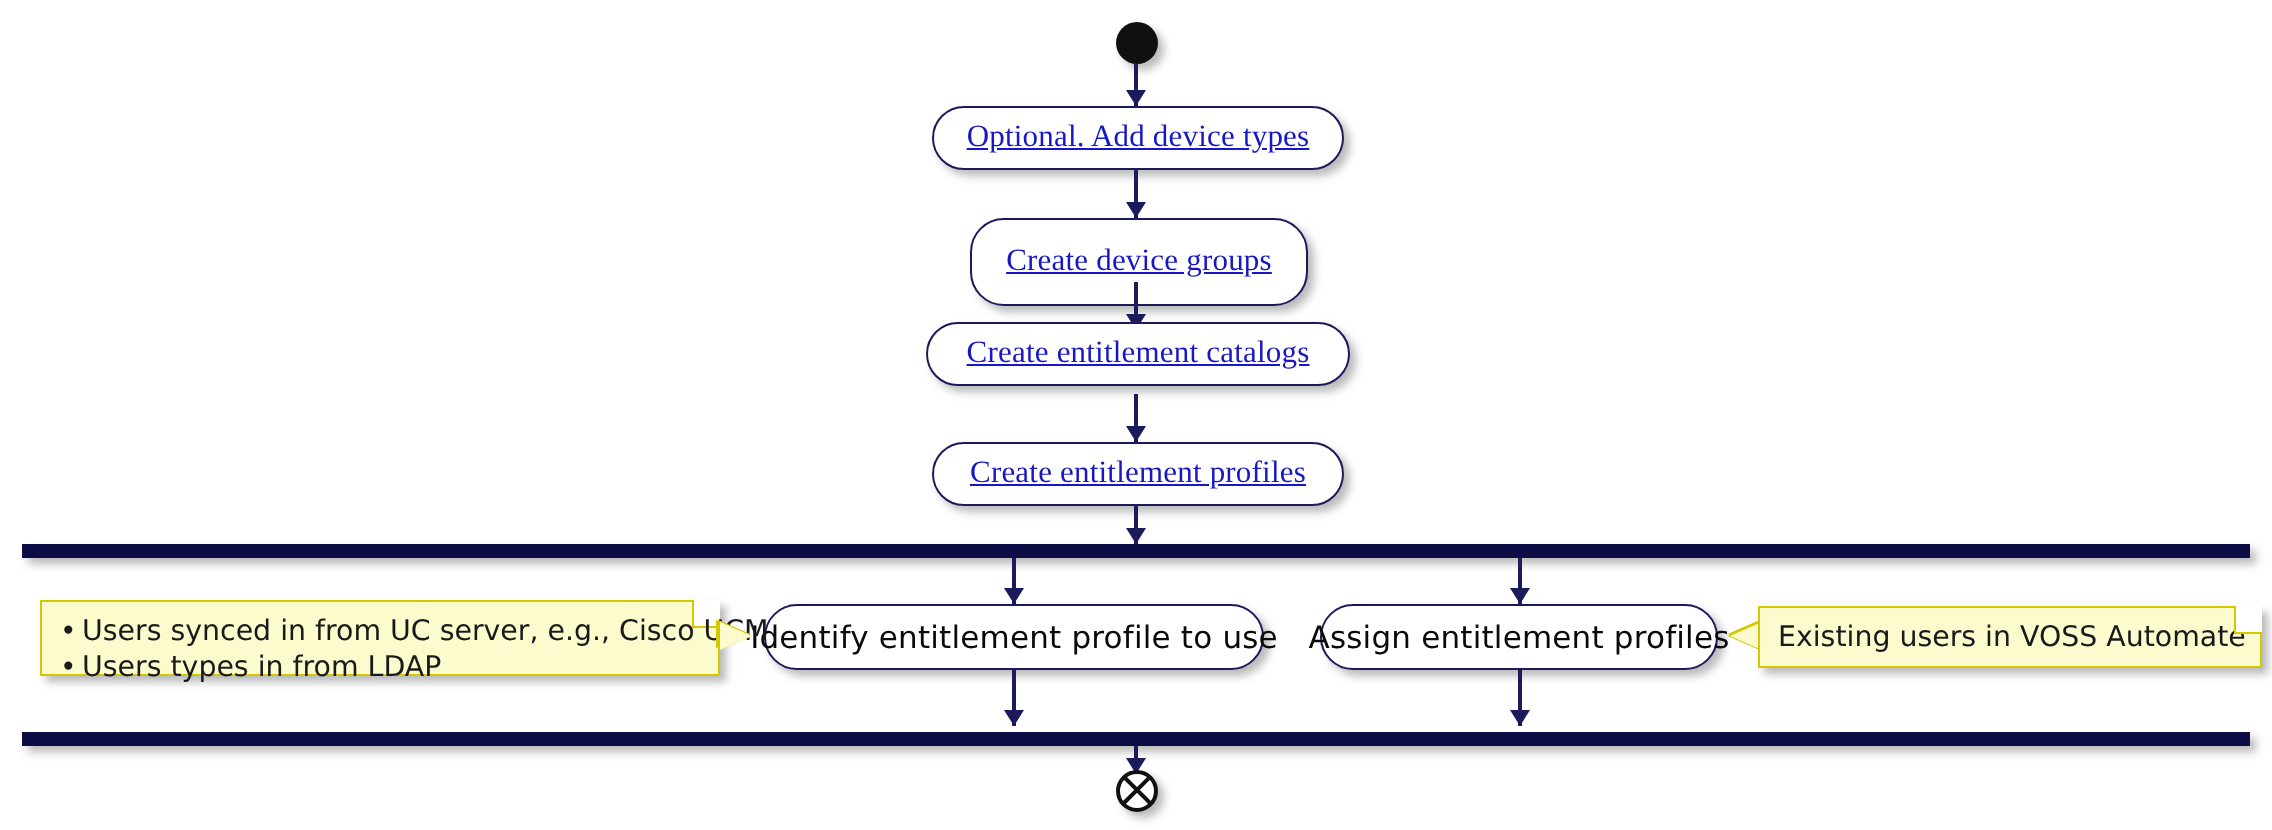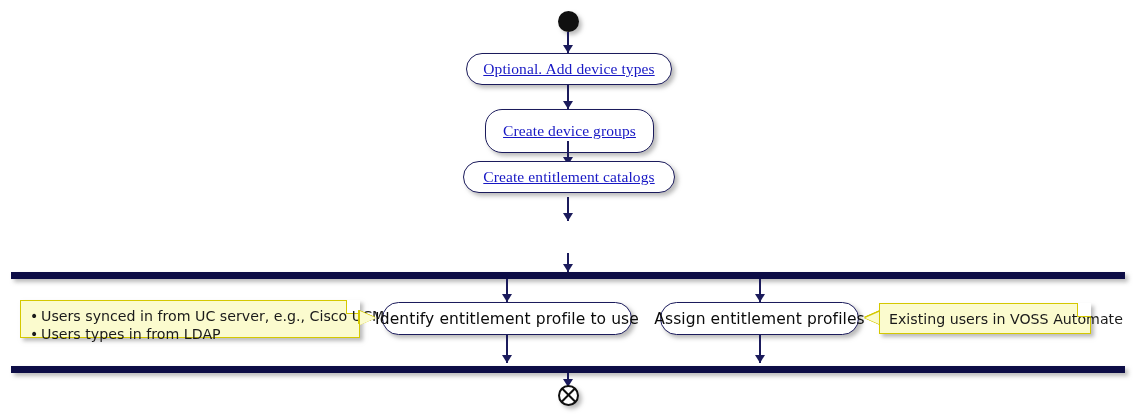--- a/index.html
+++ b/index.html
@@ -177,20 +177,23 @@
   <div class="vline" style="left:567.2px; top:141px; height:24px;"></div>
   <div class="arrowhead" style="left:563px; top:157px;"></div>
 
   <div class="node link" style="left:463px; top:161px; width:212px; height:32px;">
     <span class="label">Create entitlement catalogs</span>
   </div>
 
   <div class="vline" style="left:567.2px; top:197px; height:24px;"></div>
   <div class="arrowhead" style="left:563px; top:213px;"></div>
 
+  <div class="node link" style="left:466px; top:221px; width:206px; height:32px;">
+    <span class="label">Create entitlement profiles</span>
+  </div>
 
   <div class="vline" style="left:567.2px; top:253px; height:20px;"></div>
   <div class="arrowhead" style="left:563px; top:264px;"></div>
 
   <div class="bar" style="left:11px; top:272px; width:1114px; height:7px;"></div>
 
   <div class="vline" style="left:506.2px; top:279px; height:23px;"></div>
   <div class="arrowhead" style="left:502px; top:294px;"></div>
 
   <div class="vline" style="left:759.2px; top:279px; height:23px;"></div>
@@ -207,21 +210,21 @@
   <div class="note" style="left:20px; top:300px; width:340px; height:38px;">
     <div class="fold"></div>
     <ul>
       <li>Users synced in from UC server, e.g., Cisco UCM</li>
       <li>Users types in from LDAP</li>
     </ul>
   </div>
   <div class="note-arrow-right" style="left:360px; top:311px;"></div>
 
   <div class="note-arrow-left" style="left:865px; top:311px;"></div>
-  <div class="note" style="left:879px; top:303px; width:212px; height:31px; display:flex; align-items:center;">
+  <div class="note" style="left:879px; top:303px; width:252px; height:31px; display:flex; align-items:center;">
     <div class="fold"></div>
     <span class="plain">Existing users in VOSS Automate</span>
   </div>
 
   <div class="vline" style="left:506.2px; top:335px; height:28px;"></div>
   <div class="arrowhead" style="left:502px; top:355px;"></div>
 
   <div class="vline" style="left:759.2px; top:335px; height:28px;"></div>
   <div class="arrowhead" style="left:755px; top:355px;"></div>
 

